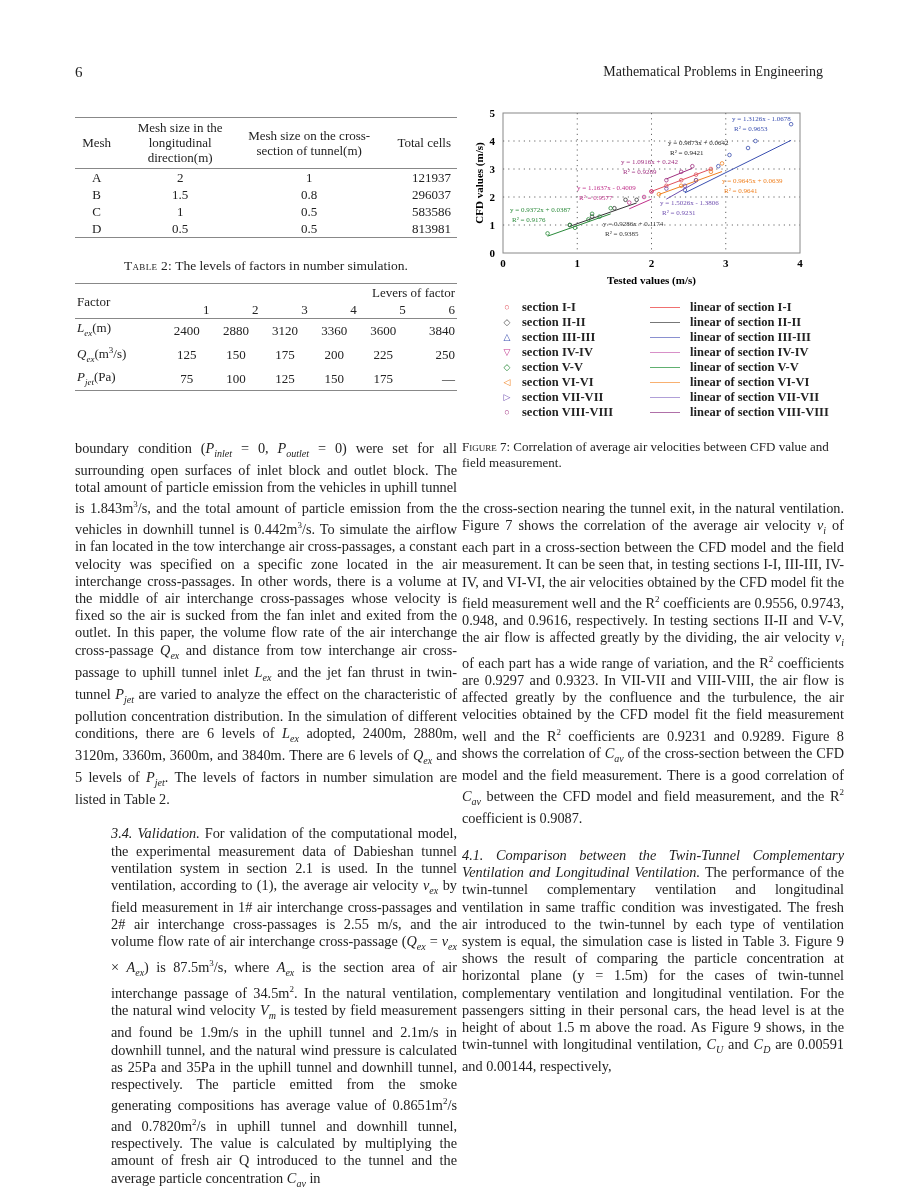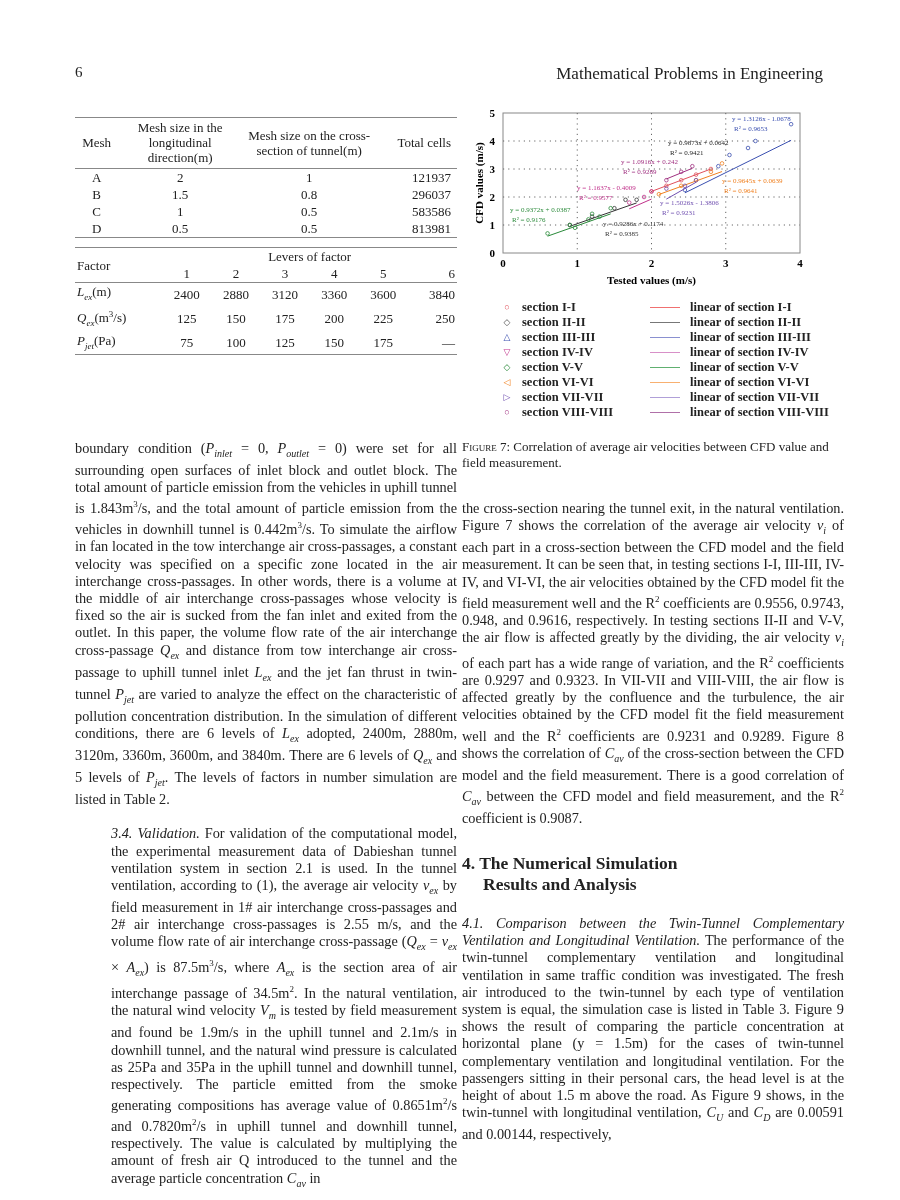--- a/index.html
+++ b/index.html
@@ -1,34 +1,34 @@
 <!DOCTYPE html>
 <html><head>
 <meta charset="utf-8">
 <style>
   html,body{margin:0;padding:0;background:#fff;}
   body{width:900px;height:1200px;position:relative;overflow:hidden;color:#222;
        font-family:"Liberation Serif","DejaVu Serif",serif;}
   .hdr-num{position:absolute;left:75px;top:64px;font-size:15px;}
-  .hdr-journal{position:absolute;right:77px;top:64px;font-size:17px;}
+  .hdr-journal{position:absolute;right:77px;top:64px;font-size:14px;}
   .col{position:absolute;width:382px;}
   .col-left{left:75px;}
   .col-right{left:462px;}
   .tcap{text-align:center;font-size:13.5px;margin:0;}
   .tcap .sc{font-variant:small-caps;letter-spacing:0.3px;}
   table{border-collapse:collapse;width:100%;font-size:13px;}
   table.t1{margin-top:10px;}
   table.t1 th{font-weight:normal;text-align:center;line-height:15px;padding:2px 2px 3px;vertical-align:middle;}
   table.t1 th:first-child, table.t1 td:first-child{text-align:center;}
   table.t1 td{text-align:center;padding:1px 2px;line-height:15px;}
   table.t1 td:last-child, table.t1 th:last-child{text-align:right;padding-right:6px;}
   table.t1 thead tr{border-top:1.3px solid #888;border-bottom:1px solid #888;}
   table.t1 tbody tr:last-child{border-bottom:1.3px solid #888;}
   table.t2{margin-top:9px;}
-  table.t2 th{font-weight:normal;text-align:center;line-height:15px;padding:1px 2px;}
+  table.t2 th{font-weight:normal;text-align:right;line-height:15px;padding:1px 2px;}
   table.t2 th.fac{text-align:left;vertical-align:middle;}
   table.t2 td{text-align:center;padding:1px 2px;line-height:15px;}
   table.t2 td:first-child{text-align:left;}
   table.t2 td:last-child, table.t2 th.lv:last-child{text-align:right;}
   table.t2 thead{border-top:1.3px solid #888;border-bottom:1px solid #888;}
   table.t2 tbody tr:last-child{border-bottom:1.3px solid #888;}
   .body-text{font-size:14.3px;line-height:17.2px;text-align:justify;margin:0;hyphens:auto;}
   .body-text i{font-style:italic;}
   .section-head{font-size:17.5px;font-weight:bold;line-height:21px;margin:0;}
   .section-head .cont{display:block;padding-left:21px;}
@@ -80,20 +80,24 @@
       </tr>
       <tr>
         <td>D</td>
           <td>0.5</td>
           <td>0.5</td>
           <td>813981</td>
       </tr>
     </tbody>
   </table>
 
+  <p class="tcap" style="margin-top:20px;">
+    <span class="sc">Table 2:</span>
+    <span>The levels of factors in number simulation.</span>
+  </p>
   <table class="t2">
     <thead>
       <tr>
         <th class="fac" rowspan="2">Factor</th>
         <th colspan="6">Levers of factor</th>
       </tr>
       <tr>
         <th class="lv">1</th>
         <th class="lv">2</th>
         <th class="lv">3</th>
@@ -314,22 +318,17 @@
 
 <div class="col col-right" style="top:439px;">
   <p class="fig-cap">
     <span class="sc">Figure 7:</span>
     <span>Correlation of average air velocities between CFD value and field measurement.</span>
   </p>
 </div>
 
 <div class="col col-right" style="top:500px;">
   <p class="body-text" id="rp1">the cross-section nearing the tunnel exit, in the natural ventilation. Figure 7 shows the correlation of the average air velocity <i>v</i><sub style="font-size:10px;font-style:italic">i</sub> of each part in a cross-section between the CFD model and the field measurement. It can be seen that, in testing sections I-I, III-III, IV-IV, and VI-VI, the air velocities obtained by the CFD model fit the field measurement well and the R<sup style="font-size:9px">2</sup> coefficients are 0.9556, 0.9743, 0.948, and 0.9616, respectively. In testing sections II-II and V-V, the air flow is affected greatly by the dividing, the air velocity <i>v</i><sub style="font-size:10px;font-style:italic">i</sub> of each part has a wide range of variation, and the R<sup style="font-size:9px">2</sup> coefficients are 0.9297 and 0.9323. In VII-VII and VIII-VIII, the air flow is affected greatly by the confluence and the turbulence, the air velocities obtained by the CFD model fit the field measurement well and the R<sup style="font-size:9px">2</sup> coefficients are 0.9231 and 0.9289. Figure 8 shows the correlation of <i>C</i><sub style="font-size:10px;font-style:italic">av</sub> of the cross-section between the CFD model and the field measurement. There is a good correlation of <i>C</i><sub style="font-size:10px;font-style:italic">av</sub> between the CFD model and field measurement, and the R<sup style="font-size:9px">2</sup> coefficient is 0.9087.</p>
-  <h2 class="section-head" style="margin-top:26px;">
-    <span>4.</span>
-    <span>The Numerical Simulation</span>
-    <span class="cont">Results and Analysis</span>
-  </h2>
   <p class="body-text" style="margin-top:20px;">
     <i>4.1. Comparison between the Twin-Tunnel Complementary Ventilation and Longitudinal Ventilation.</i>
     <span id="rp2">The performance of the twin-tunnel complementary ventilation and longitudinal ventilation in same traffic condition was investigated. The fresh air introduced to the twin-tunnel by each type of ventilation system is equal, the simulation case is listed in Table 3. Figure 9 shows the result of comparing the particle concentration at horizontal plane (y = 1.5m) for the cases of twin-tunnel complementary ventilation and longitudinal ventilation. For the passengers sitting in their personal cars, the head level is at the height of about 1.5 m above the road. As Figure 9 shows, in the twin-tunnel with longitudinal ventilation, <i>C</i><sub style="font-size:10px;font-style:italic">U</sub> and <i>C</i><sub style="font-size:10px;font-style:italic">D</sub> are 0.00591 and 0.00144, respectively,</span>
   </p>
 </div>
 
 </body></html>

